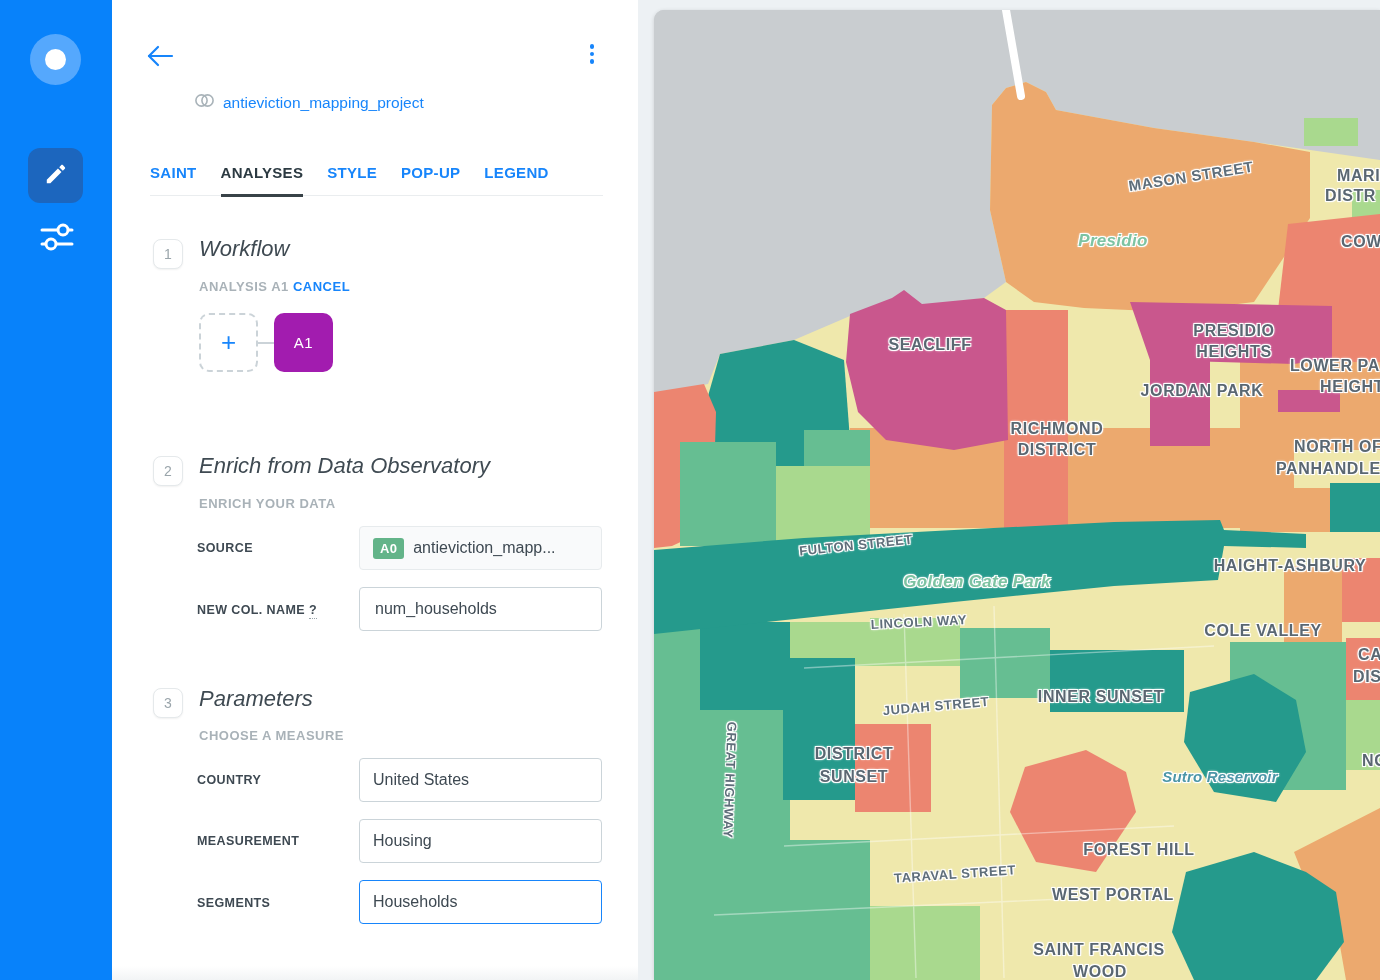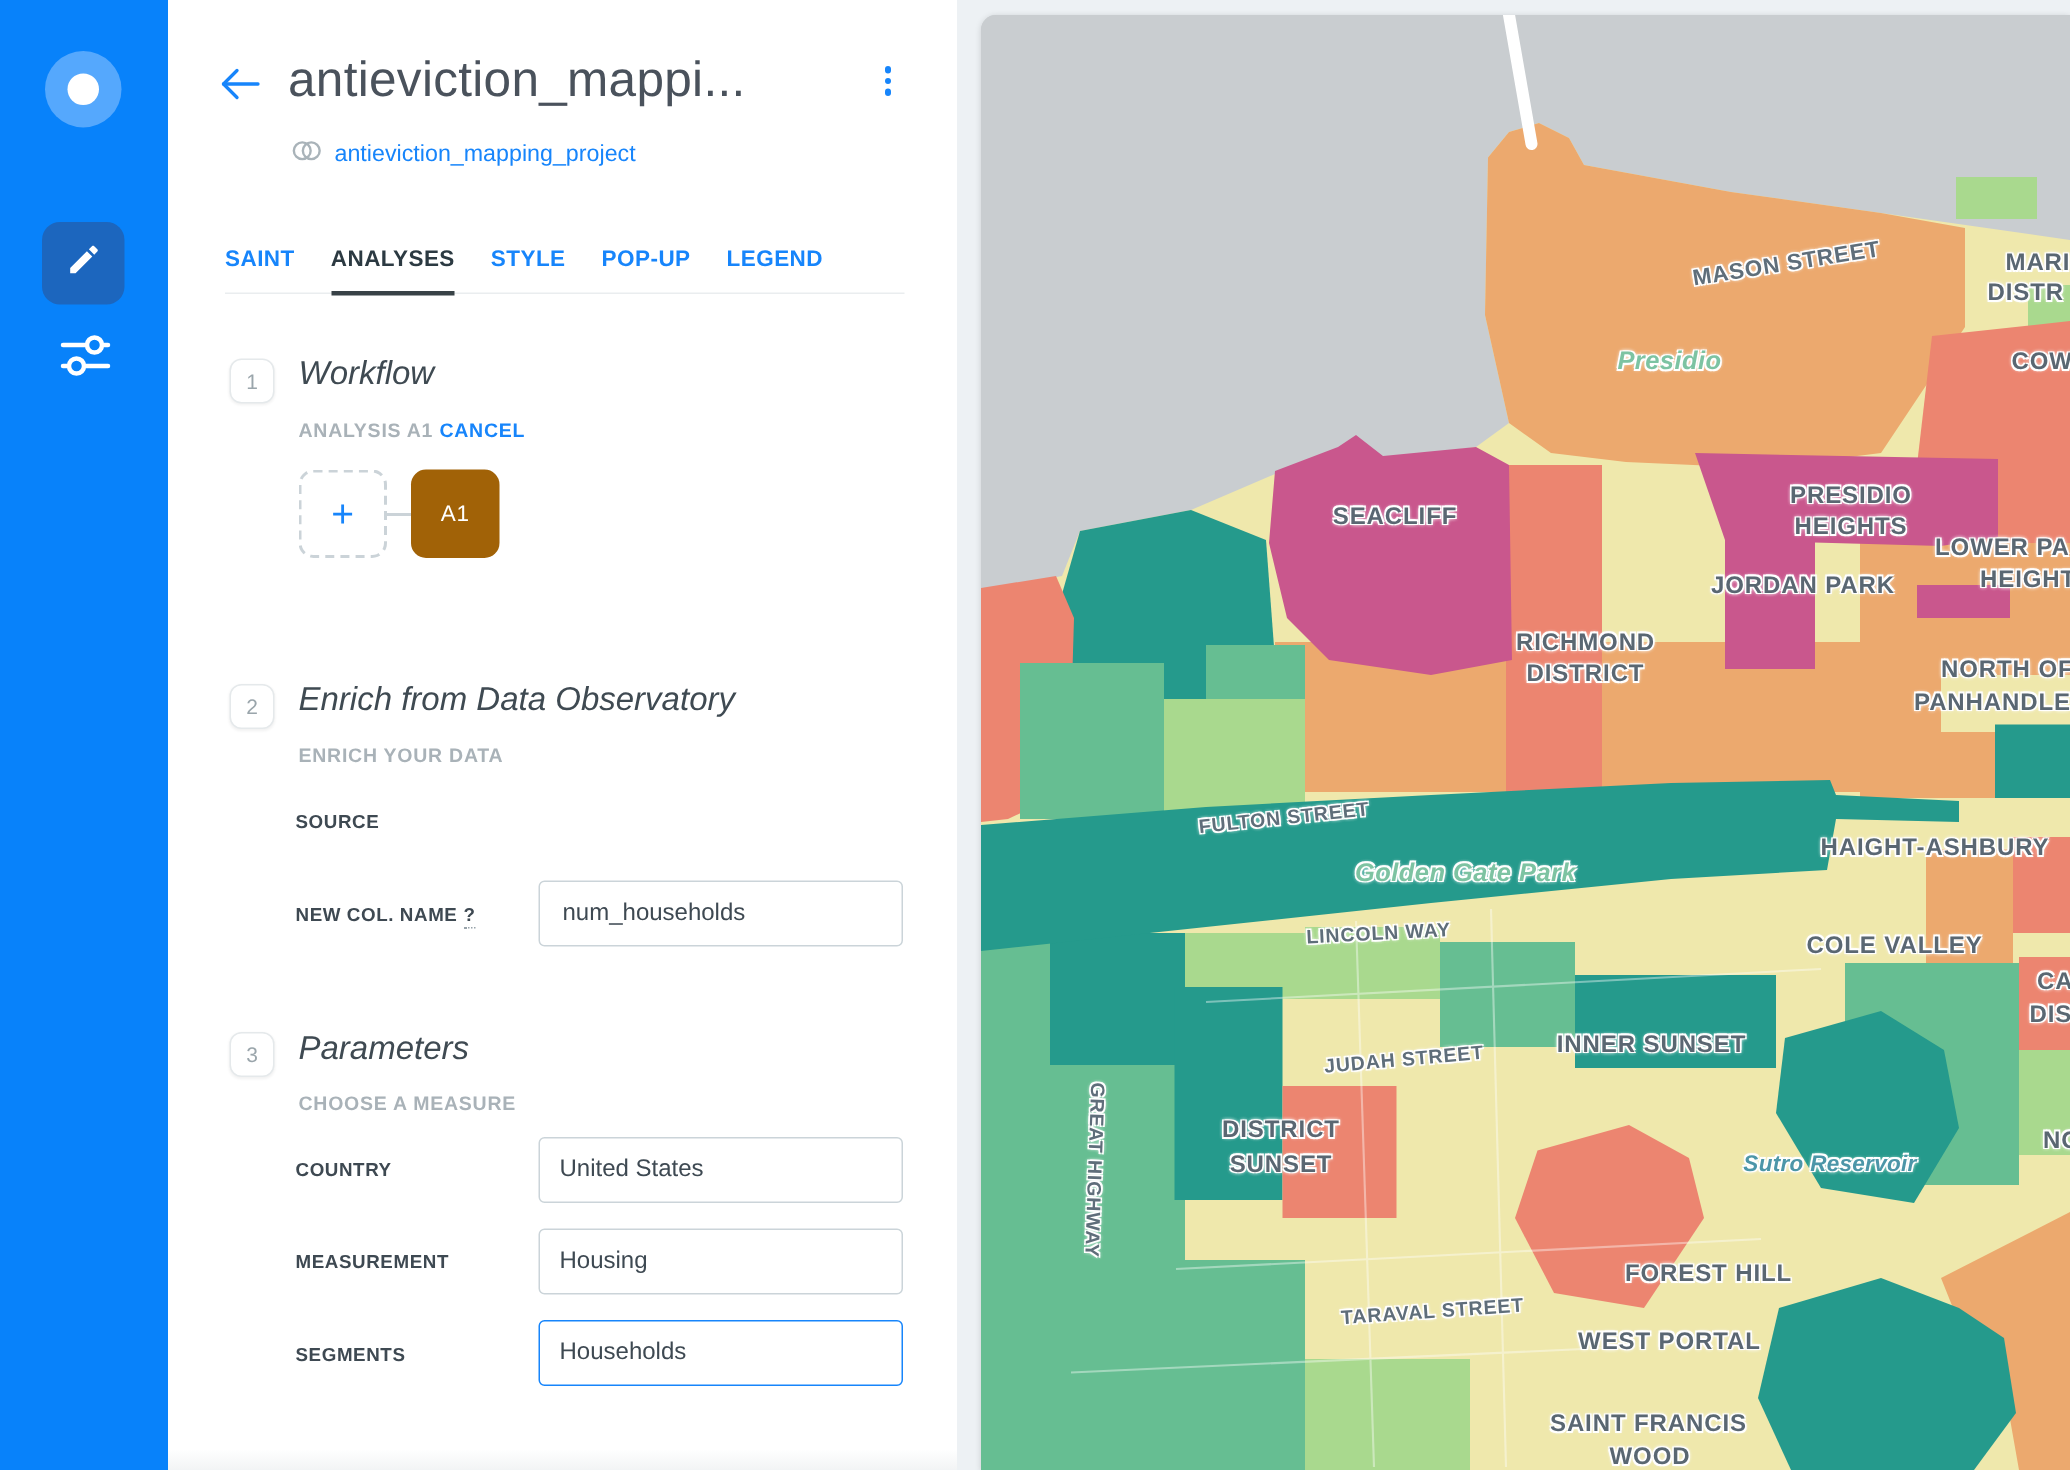--- a/index.html
+++ b/index.html
@@ -35,21 +35,21 @@
   .step-badge { position:absolute; left:41px; width:30px; height:30px; border:1px solid #E5E9EB;
     border-radius:8px; box-shadow:0 1px 2px rgba(0,0,0,.06); color:#9AA5AB; font-size:14px;
     display:flex; align-items:center; justify-content:center; background:#fff; }
   .sec-title { position:absolute; left:87px; font-size:22px; color:#3F4A52;font-style:italic; }
   .sec-sub { position:absolute; left:87px; font-size:13px; color:#A9B2B8; letter-spacing:.5px; font-weight:bold; }
   .cancel-link { color:#1785FB; font-weight:bold; cursor:pointer; }
   .node-plus { position:absolute; left:87px; top:313px; width:59px; height:59px; border:2px dashed #CBD3D8;
     border-radius:10px; display:flex; align-items:center; justify-content:center; cursor:pointer;
     color:#1785FB; font-size:26px; font-weight:300; background:#fff; }
   .node-conn { position:absolute; left:146px; top:342px; width:16px; height:2px; background:#CBD3D8; }
-  .node-a1 { position:absolute; left:162px; top:313px; width:59px; height:59px; background:#a16207;
+  .node-a1 { position:absolute; left:162px; top:313px; width:59px; height:59px; background:#a21caf;
     border-radius:10px; display:flex; align-items:center; justify-content:center; cursor:pointer;
     color:#fff; font-size:15px; letter-spacing:.5px; }
   .form-label { position:absolute; left:85px; font-size:12.5px; font-weight:bold; color:#3E4952;
     letter-spacing:.4px; }
   .help-q { border-bottom:1px dotted #98A3AA; padding-bottom:1px; margin-left:4px; }
   .field { position:absolute; left:247px; width:243px; height:44px; border-radius:4px;
     font-size:16px; color:#3E4952; display:flex; align-items:center; padding:0 13px; cursor:pointer;
     background:#fff; border:1px solid #CBD4D9; }
   .field.source { background:#F9FAFB; border:1px solid #E7EBED; gap:9px; }
   .field.focused { border:1.5px solid #1785FB; }
@@ -106,21 +106,20 @@
 
   <div class="back-btn">
     <span>
       <svg width="28" height="24" viewBox="0 0 28 24" fill="none" stroke="#1785FB" stroke-width="2.2" stroke-linecap="round" stroke-linejoin="round">
         <path d="M12 3 3 12l9 9"></path>
           <path d="M3 12h23"></path>
       </svg>
     </span>
   </div>
 
-  <div class="page-title">antieviction_mappi...</div>
 
   <div class="kebab">
     <i></i>
       <i></i>
       <i></i>
   </div>
 
   <div class="dataset-row">
     <span>
       <svg width="21" height="15" viewBox="0 0 21 15" fill="none" stroke="#A9B3B9" stroke-width="1.6">
@@ -147,20 +146,24 @@
   </div>
   <div class="node-plus">+</div>
   <div class="node-conn"></div>
   <div class="node-a1">A1</div>
 
   <div class="step-badge" style="top:456px">2</div>
   <div class="sec-title" style="top:453px">Enrich from Data Observatory</div>
   <div class="sec-sub" style="top:496px">ENRICH YOUR DATA</div>
 
   <div class="form-label" style="top:541px">SOURCE</div>
+  <div class="field source" style="top:526px">
+    <span class="mini-badge">A0</span>
+    <span>antieviction_mapp...</span>
+  </div>
 
   <div class="form-label" style="top:603px">
     <span>NEW COL. NAME</span><span class="help-q">?</span>
   </div>
   <div class="field" style="top:587px">
     <input value="num_households" style="">
   </div>
 
   <div class="step-badge" style="top:688px">3</div>
   <div class="sec-title" style="top:686px">Parameters</div>

